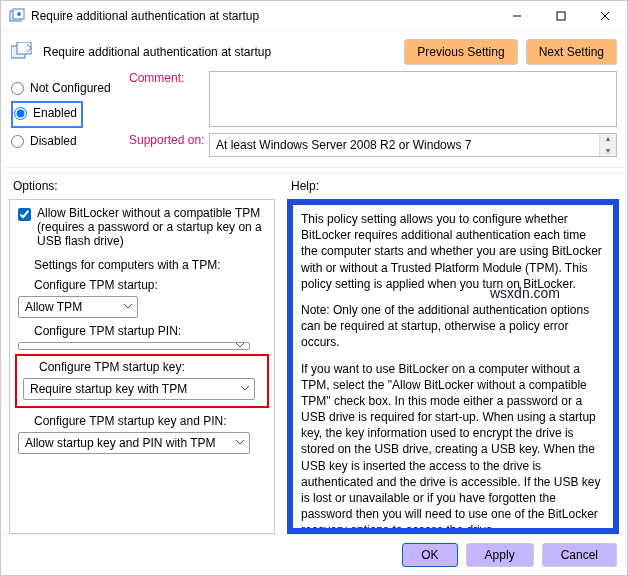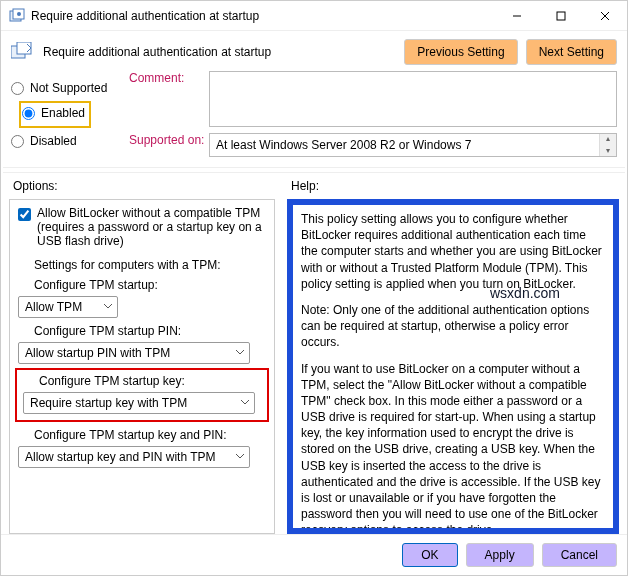--- a/index.html
+++ b/index.html
@@ -12,42 +12,42 @@
 .winbtn { width: 44px; height: 30px; display: flex; align-items: center; justify-content: center; }
 .winbtn svg { width: 10px; height: 10px; }
 .header-row { display: flex; align-items: center; padding: 8px 10px 4px 10px; }
 .header-row .hicon { width: 26px; height: 20px; margin-right: 6px; display:inline-block; }
 .header-row .hlabel { flex: 1; font-size: 12px; }
 .hdrbtn { background: #fdba74; border: 1px solid #ccc; padding: 5px 12px; margin-left: 8px; border-radius: 3px; }
 .state-area { display: flex; padding: 2px 10px 0 10px; }
 .radio-col { width: 118px; padding-top: 4px; }
 .radio-item { display: flex; align-items: center; margin: 6px 0; }
 .radio-item input { margin: 0 6px 0 0; }
-.redbox { border: 2px solid #eab308; padding: 0 4px 3px 1px; display: inline-flex; align-items: center; margin-left: 8px; }
+.redbox { border: 2px solid #3b82f6; padding: 0 4px 3px 1px; display: inline-flex; align-items: center; }
 .cs-col { flex: 1; }
 .cs-row { display: flex; align-items: flex-start; margin-bottom: 6px; }
 .cs-label { width: 80px; color: #be185d; }
 .cs-textarea { flex: 1; border: 1px solid #bbb; height: 56px; overflow-y: scroll; background: #fff; resize: none; font-family: inherit; font-size: 12px; padding: 2px 4px; }
 .cs-sup { flex: 1; border: 1px solid #bbb; height: 24px; display: flex; align-items: center; padding: 0 6px; background: #fff; position: relative; }
 .cs-sup .sbar { position: absolute; right: 0; top: 0; bottom: 0; width: 17px; background: #f0f0f0; border-left: 1px solid #ddd; display:flex; flex-direction:column; justify-content:space-between; align-items:center; }
 .cs-sup .sbar span { font-size: 8px; color:#666; line-height:10px; }
 .splitter { height: 6px; background: #fff; border-top: 1px solid #eee; border-bottom: 1px solid #eee; margin: 4px 2px 0 2px; }
 .panes { display: flex; flex: 1; min-height: 0; padding: 0 2px; justify-content: center; }
 .pane-label { padding: 6px 10px 6px 10px; }
 .pane { display: flex; flex-direction: column; min-height: 0; }
 .pane.left { width: 278px; }
 .pane.right { flex: 1; }
 .pane-body { margin: 0 6px; border: 1px solid #ccc; flex: 1; overflow-y: scroll; padding: 6px 8px; }
 .chk-row { display: flex; align-items: flex-start; margin-bottom: 10px; }
 .chk-row input { margin: 2px 6px 0 0; accent-color: #0067c0; }
 .field-label { margin: 6px 0 4px 16px; }
 .dd { border: 1px solid #999; border-radius: 2px; background: #fff; padding: 3px 20px 3px 6px; position: relative; display: block; text-align: left; }
 .dd .chev { position: absolute; right: 4px; top: 50%; transform: translateY(-50%); }
 .dd .chev svg { width: 10px; height: 10px; }
-.dd.w1 { width: 100px; }
+.dd.w1 { width: 120px; }
 .dd.w2 { width: 232px; }
 .redgroup { border: 2px solid #d00; padding: 2px 6px 6px 6px; margin: 4px -3px 6px -3px; }
 .help-body { margin: 0 6px; border: 6px solid #1d4ed8; flex: 1; overflow-y: scroll; padding: 6px 8px; }
 .help-body p { margin: 0 0 10px 0; line-height: 1.35; }
 .footer { display: flex; justify-content: flex-end; gap: 8px; padding: 8px 10px; border-top: 1px solid #eee; }
 .footer button { border: 1px solid #ccc; background: #c4b5fd; padding: 4px 18px; border-radius: 3px; }
 .footer button.primary { border-color: #0067c0; }
 .watermark { position: fixed; top: 285px; left: 490px; color: #0f172a; font-size: 14px; transform: rotate(0deg); pointer-events:none; }
 
 .pane-body::-webkit-scrollbar, .help-body::-webkit-scrollbar, .cs-textarea::-webkit-scrollbar { width: 16px; }
@@ -96,21 +96,21 @@
     </span>
     <span class="hlabel">Require additional authentication at startup</span>
     <button class="hdrbtn">Previous Setting</button>
     <button class="hdrbtn">Next Setting</button>
   </div>
 
   <div class="state-area">
     <div class="radio-col">
       <label class="radio-item">
         <input type="radio" name="st" style="">
-        <span>Not Supported</span>
+        <span>Not Configured</span>
       </label>
       <div class="redbox">
         <label class="radio-item" style="margin:3px 0">
           <input type="radio" name="st" checked="" style="">
           <span>Enabled</span>
         </label>
       </div>
       <label class="radio-item">
         <input type="radio" name="st" style="">
         <span>Disabled</span>
@@ -151,21 +151,20 @@
         <div class="field-label">Configure TPM startup:</div>
         <button class="dd w1">
           <span>Allow TPM</span>
           <span class="chev"><svg viewBox="0 0 10 10">
                 <path d="M1 3 L5 7 L9 3" fill="none" stroke="#555"></path>
               </svg></span>
         </button>
 
         <div class="field-label">Configure TPM startup PIN:</div>
         <button class="dd w2">
-          <span>Allow startup PIN with TPM</span>
           <span class="chev"><svg viewBox="0 0 10 10">
                 <path d="M1 3 L5 7 L9 3" fill="none" stroke="#555"></path>
               </svg></span>
         </button>
 
         <div class="redgroup">
           <div class="field-label" style="margin-top:2px">Configure TPM startup key:</div>
           <button class="dd w2">
             <span>Require startup key with TPM</span>
             <span class="chev"><svg viewBox="0 0 10 10">

